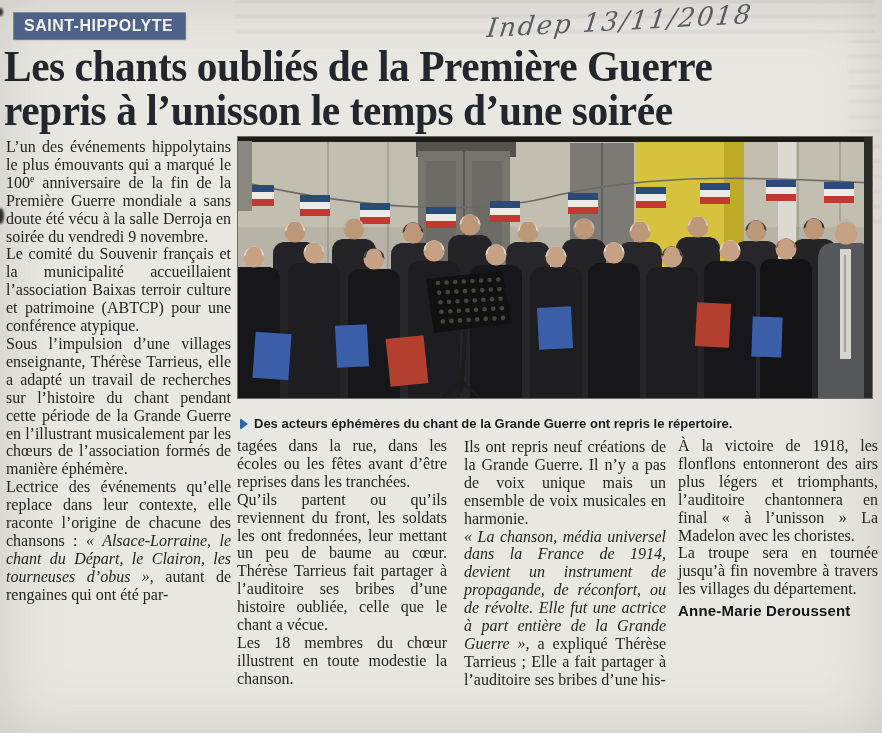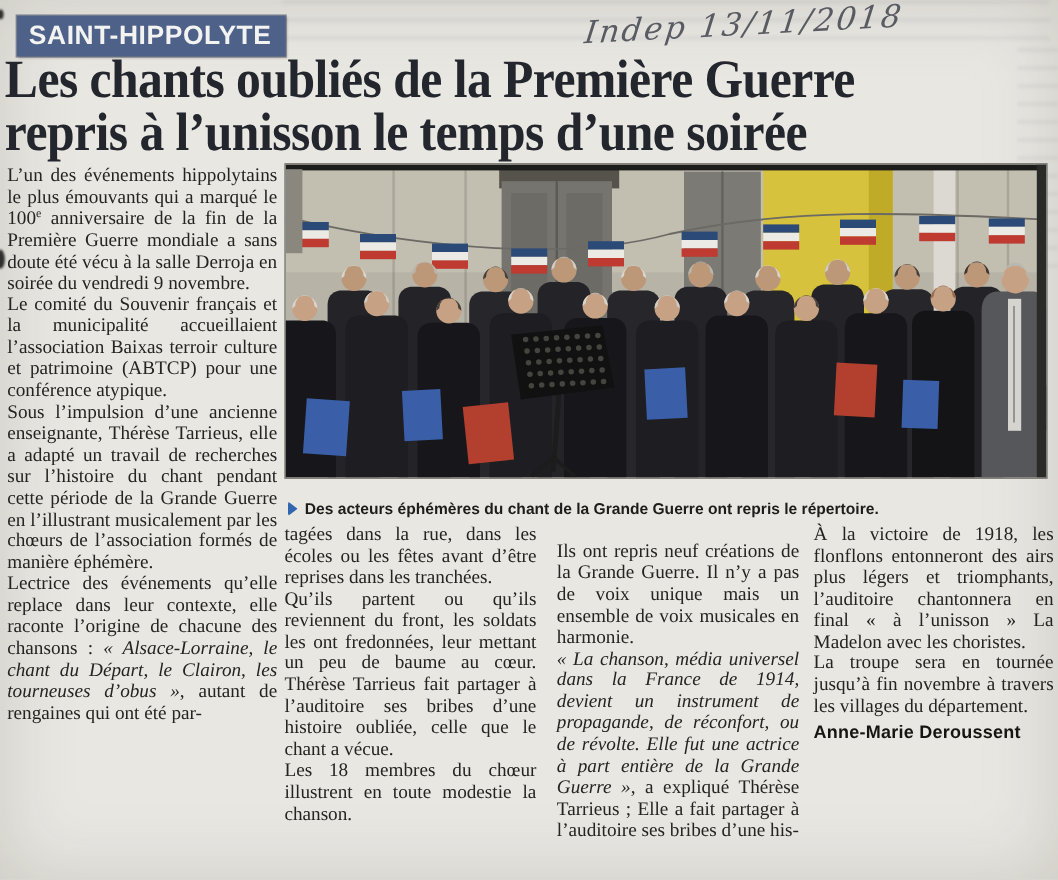--- a/index.html
+++ b/index.html
@@ -5,21 +5,21 @@
   html,body{margin:0;padding:0;}
   body{background:#d8d6d2;font-family:"Liberation Serif",serif;}
   #page{position:relative;width:882px;height:733px;background:#e9e7e2;overflow:hidden;
         box-shadow:inset 0 0 60px rgba(120,115,105,.25);}
   
   .ghost{position:absolute;pointer-events:none;filter:blur(1.2px);
          background:repeating-linear-gradient(180deg, rgba(95,95,115,.07) 0 3px, transparent 3px 15px);}
   .smudge{position:absolute;background:#30302e;border-radius:50%;filter:blur(1px);}
 
   .kicker{position:absolute;left:14px;top:13px;background:#4e6189;color:#f3f3f1;
-          font-family:"Liberation Sans",sans-serif;font-weight:bold;font-size:22px;
+          font-family:"Liberation Sans",sans-serif;font-weight:bold;font-size:16px;
           letter-spacing:.5px;padding:4px 12px 4px 10px;
           box-shadow:0 0 0 1px rgba(35,45,75,.45), 1px 1px 2px rgba(0,0,0,.25);}
   .handnote{position:absolute;left:487px;top:6px;color:#42454f;
             font-family:"DejaVu Serif",serif;font-style:italic;font-size:26px;
             letter-spacing:2px;transform:rotate(-3deg) skewX(-10deg);opacity:.85;}
   .headline{position:absolute;left:4px;top:44px;width:876px;color:#23262d;
             font-family:"Liberation Serif",serif;font-weight:bold;font-size:45px;
             line-height:44px;transform:scaleX(.92);transform-origin:left top;
             white-space:nowrap;letter-spacing:-.5px;}
 
@@ -52,21 +52,21 @@
   <div class="kicker">SAINT-HIPPOLYTE</div>
   <div class="handnote">Indep 13/11/2018</div>
   <div class="headline">
     <div>Les chants oubliés de la Première Guerre</div>
     <div>repris à l’unisson le temps d’une soirée</div>
   </div>
 
   <div class="col" style="left:6px;top:138px;width:225px;">
       <p><span>L’un des événements hippolytains le plus émouvants qui a marqué le 100</span><sup>e</sup><span> anniversaire de la fin de la Première Guerre mondiale a sans doute été vécu à la salle Derroja en soirée du vendredi 9 novembre.</span></p>
       <p><span>Le comité du Souvenir français et la municipalité accueillaient l’association Baixas terroir culture et patrimoine (ABTCP) pour une conférence atypique.</span></p>
-      <p><span>Sous l’impulsion d’une ancienne enseignante, Thérèse Tarrieus, elle a adapté un travail de recherches sur l’histoire du chant pendant cette période de la Grande Guerre en l’illustrant musicalement par les chœurs de l’association formés de manière éphémère.</span></p>
+      <p><span>Sous l’impulsion d’une villages enseignante, Thérèse Tarrieus, elle a adapté un travail de recherches sur l’histoire du chant pendant cette période de la Grande Guerre en l’illustrant musicalement par les chœurs de l’association formés de manière éphémère.</span></p>
       <p><span>Lectrice des événements qu’elle replace dans leur contexte, elle raconte l’origine de chacune des chansons : </span><span class="it">« Alsace-Lorraine, le chant du Départ, le Clairon, les tourneuses d’obus »</span><span>, autant de rengaines qui ont été par-</span></p>
     </div>
 
   <svg id="photo" viewBox="0 0 634 261">
 
     <rect x="0" y="0" width="634" height="261" fill="#b7b3a6"></rect>
     <rect x="0" y="0" width="634" height="90" fill="#c2beb0"></rect>
     <g stroke="rgba(60,58,50,.18)" stroke-width="2">
       <line x1="90" y1="4" x2="90" y2="180"></line>
         <line x1="150" y1="4" x2="150" y2="170"></line>
@@ -299,21 +299,21 @@
   <div class="caption">
     <span class="cap-marker"></span>
     <span>Des acteurs éphémères du chant de la Grande Guerre ont repris le répertoire.</span>
   </div>
 
   <div class="col" style="left:237px;top:437px;width:210px;">
       <p><span>tagées dans la rue, dans les écoles ou les fêtes avant d’être reprises dans les tranchées.</span></p>
       <p><span>Qu’ils partent ou qu’ils reviennent du front, les soldats les ont fredonnées, leur mettant un peu de baume au cœur. Thérèse Tarrieus fait partager à l’auditoire ses bribes d’une histoire oubliée, celle que le chant a vécue.</span></p>
       <p><span>Les 18 membres du chœur illustrent en toute modestie la chanson.</span></p>
     </div>
-  <div class="col" style="left:464px;top:451px;width:202px;">
+  <div class="col" style="left:464px;top:438px;width:202px;">
       <p><span>Ils ont repris neuf créations de la Grande Guerre. Il n’y a pas de voix unique mais un ensemble de voix musicales en harmonie.</span></p>
       <p><span class="it">« La chanson, média universel dans la France de 1914, devient un instrument de propagande, de réconfort, ou de révolte. Elle fut une actrice à part entière de la Grande Guerre »</span><span>, a expliqué Thérèse Tarrieus ; Elle a fait partager à l’auditoire ses bribes d’une his-</span></p>
     </div>
   <div class="col" style="left:678px;top:437px;width:200px;">
       <p><span>À la victoire de 1918, les flonflons entonneront des airs plus légers et triomphants, l’auditoire chantonnera en final « à l’unisson » La Madelon avec les choristes.</span></p>
       <p><span>La troupe sera en tournée jusqu’à fin novembre à travers les villages du département.</span></p>
       <p class="byline"><span>Anne-Marie Deroussent</span></p>
     </div>
 </div>
 

